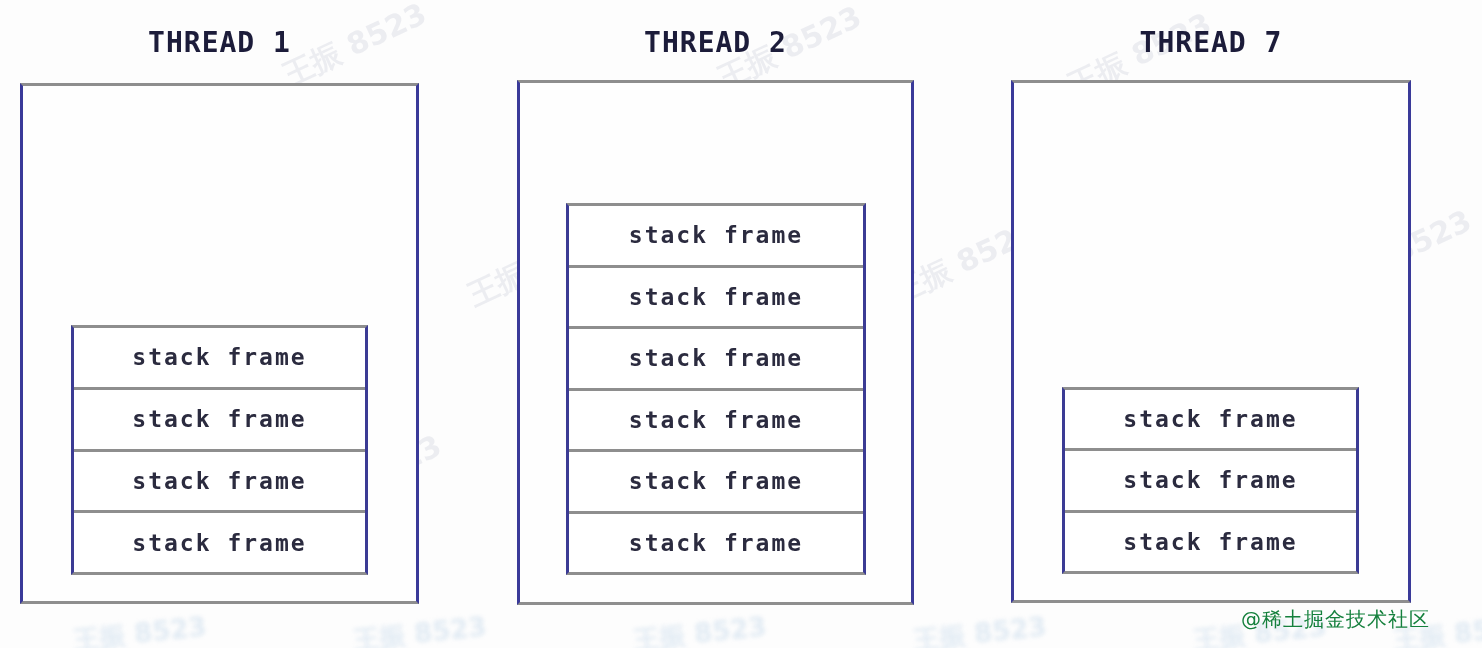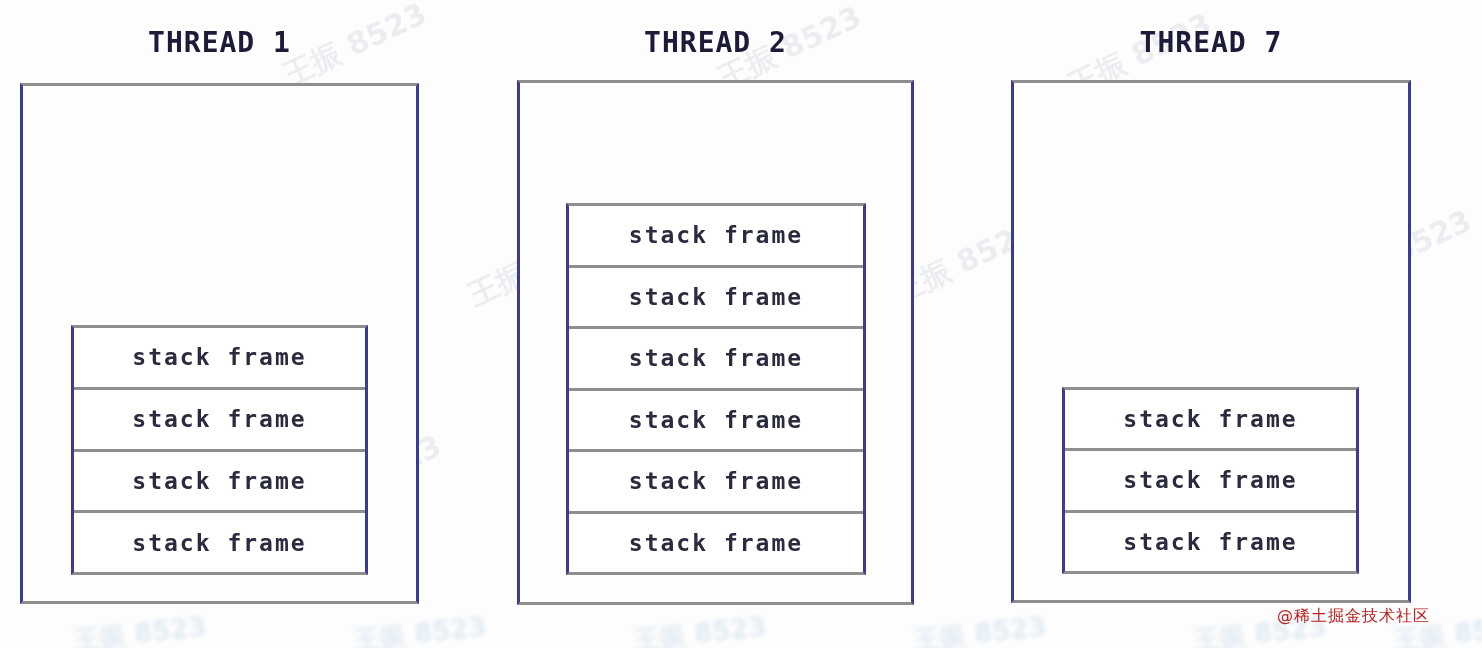--- a/index.html
+++ b/index.html
@@ -100,22 +100,22 @@
     white-space: nowrap;
     pointer-events: none;
     user-select: none;
   }
 
   
   .credit {
     position: absolute;
     top: 606px;
     right: 52px;
-    font-size: 16px;
-    color: #b91c1c;
+    font-size: 20px;
+    color: #15803d;
     font-family: "DejaVu Sans", sans-serif;
     letter-spacing: 1px;
   }
 </style>
 </head>
 <body>
 
 <div class="canvas">
 
   <div id="wm-layer">

